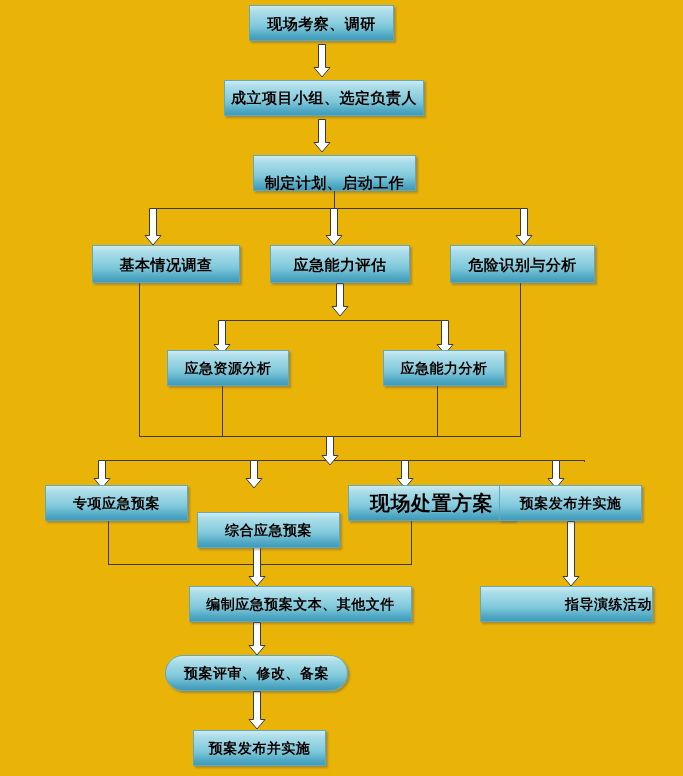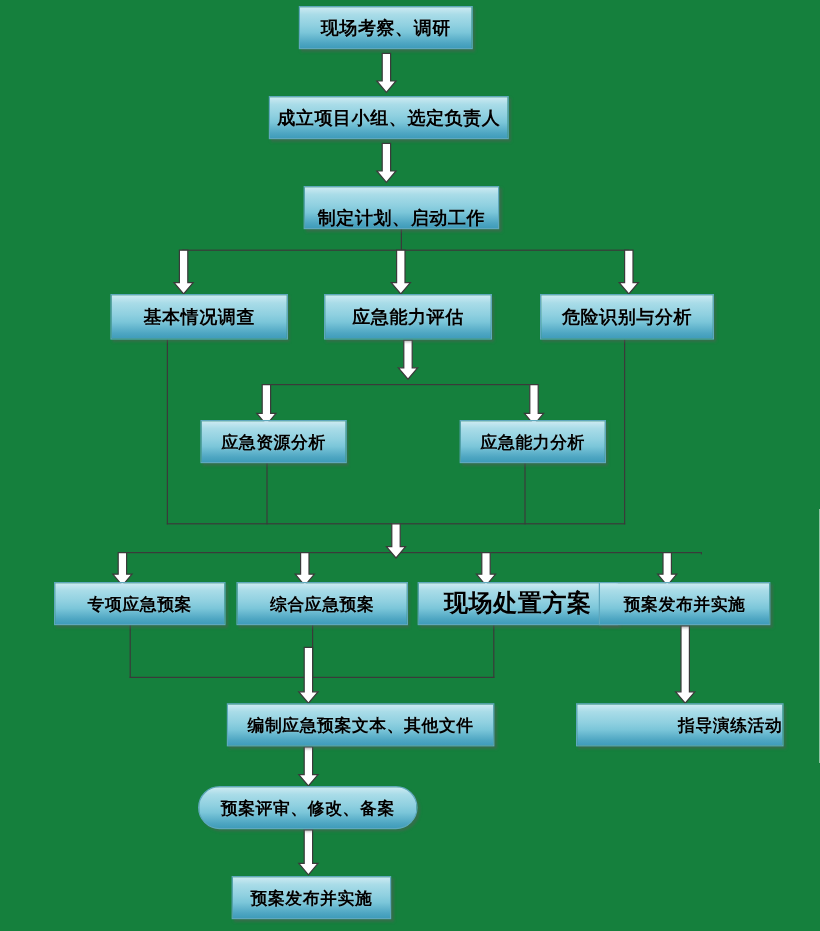--- a/index.html
+++ b/index.html
@@ -7,21 +7,21 @@
     padding: 0;
     background: #ffffff;
   }
   body {
     font-family: "Liberation Sans", "DejaVu Sans", sans-serif;
   }
   #canvas {
     position: relative;
     width: 683px;
     height: 776px;
-    background: #15803d;
+    background: #eab308;
     overflow: hidden;
   }
   
   .node {
     position: absolute;
     box-sizing: border-box;
     border: 1px solid #5fa8bd;
     background: linear-gradient(to bottom,
         #cdeaf2 0%,
         #a9dce8 18%,
@@ -194,21 +194,21 @@
   <div class="arrow" style="left:248px; top:691px;">
     <svg width="18" height="39" viewBox="0 0 18 39">
         <path d="M5.5,0.5 L12.5,0.5 L12.5,28.5 L17,28.5 L9,38 L1,28.5 L5.5,28.5 Z"></path>
       </svg>
   </div>
 
   <div class="node" style="left:249px; top:5px; width:145px; height:36px; font-size:15px;">
     <span class="label">现场考察、调研</span>
   </div>
 
-  <div class="node" style="left:224px; top:80px; width:200px; height:36px; font-size:15px;">
+  <div class="node" style="left:224px; top:80px; width:200px; height:36px; font-size:15px;font-family:Liberation Serif, serif;">
     <span class="label">成立项目小组、选定负责人</span>
   </div>
 
   <div class="node" style="left:253px; top:155px; width:163px; height:36px; font-size:15px;align-items:flex-end;">
     <span class="label">制定计划、启动工作</span>
   </div>
 
   <div class="node" style="left:92px; top:245px; width:148px; height:38px; font-size:15px;">
     <span class="label">基本情况调查</span>
   </div>
@@ -226,21 +226,21 @@
   </div>
 
   <div class="node" style="left:383px; top:350px; width:122px; height:36px; font-size:14px;">
     <span class="label">应急能力分析</span>
   </div>
 
   <div class="node" style="left:45px; top:485px; width:143px; height:36px; font-size:14px;">
     <span class="label">专项应急预案</span>
   </div>
 
-  <div class="node" style="left:197px; top:485px; width:143px; height:36px; font-size:14px;">
+  <div class="node" style="left:197px; top:512px; width:143px; height:36px; font-size:14px;">
     <span class="label">综合应急预案</span>
   </div>
 
   <div class="node" style="left:348px; top:485px; width:167px; height:36px; font-size:20px;">
     <span class="label">现场处置方案</span>
   </div>
 
   <div class="node" style="left:499px; top:485px; width:143px; height:36px; font-size:14px;">
     <span class="label">预案发布并实施</span>
   </div>

